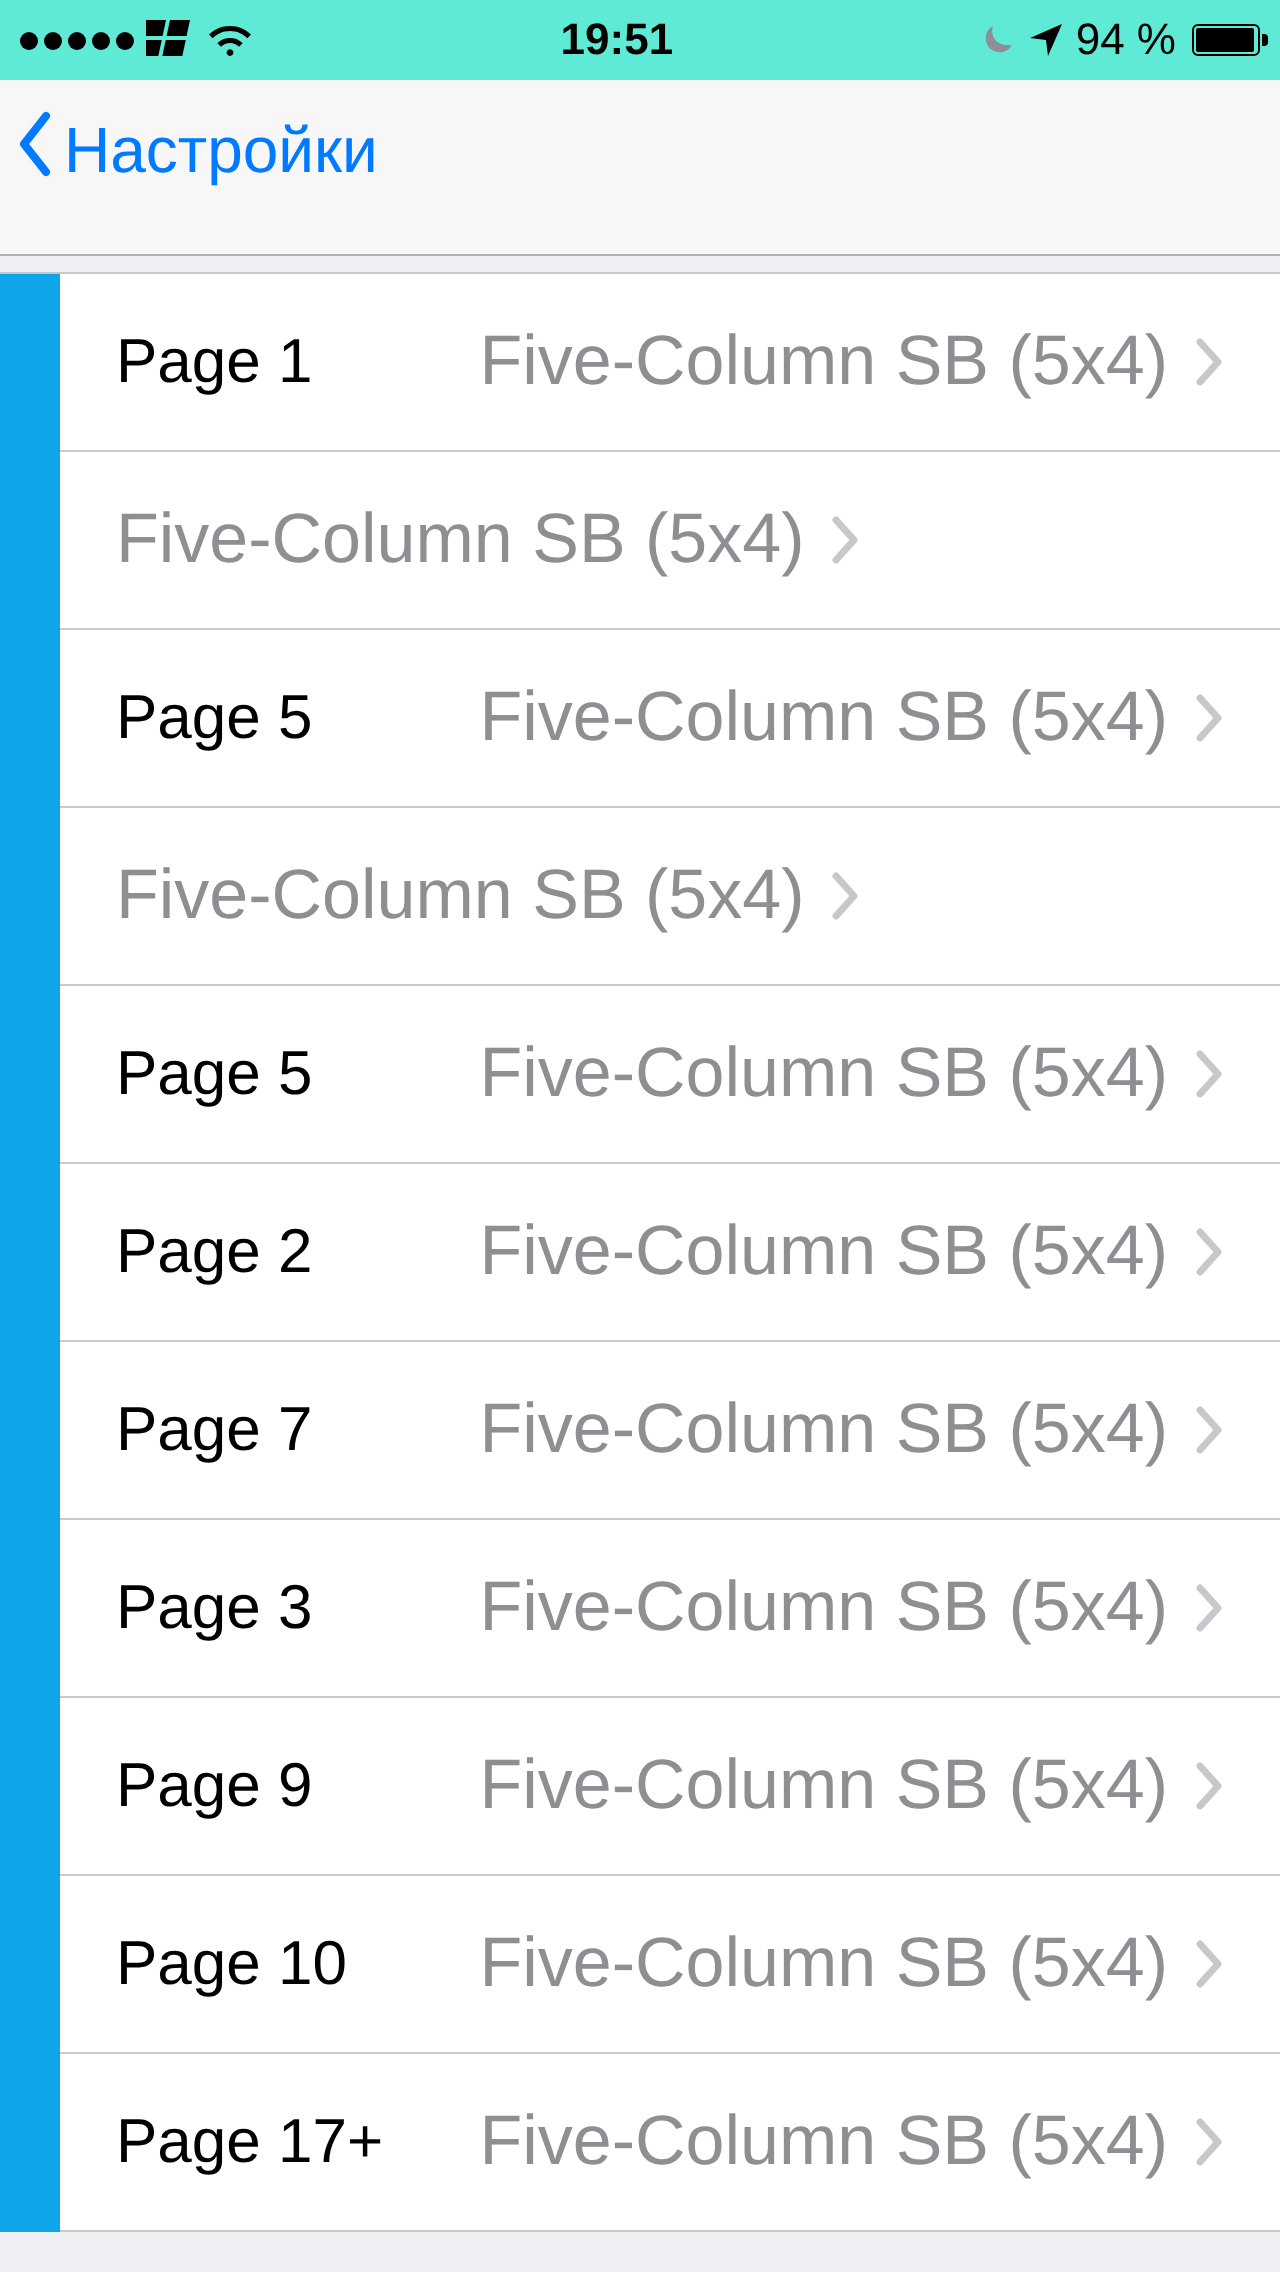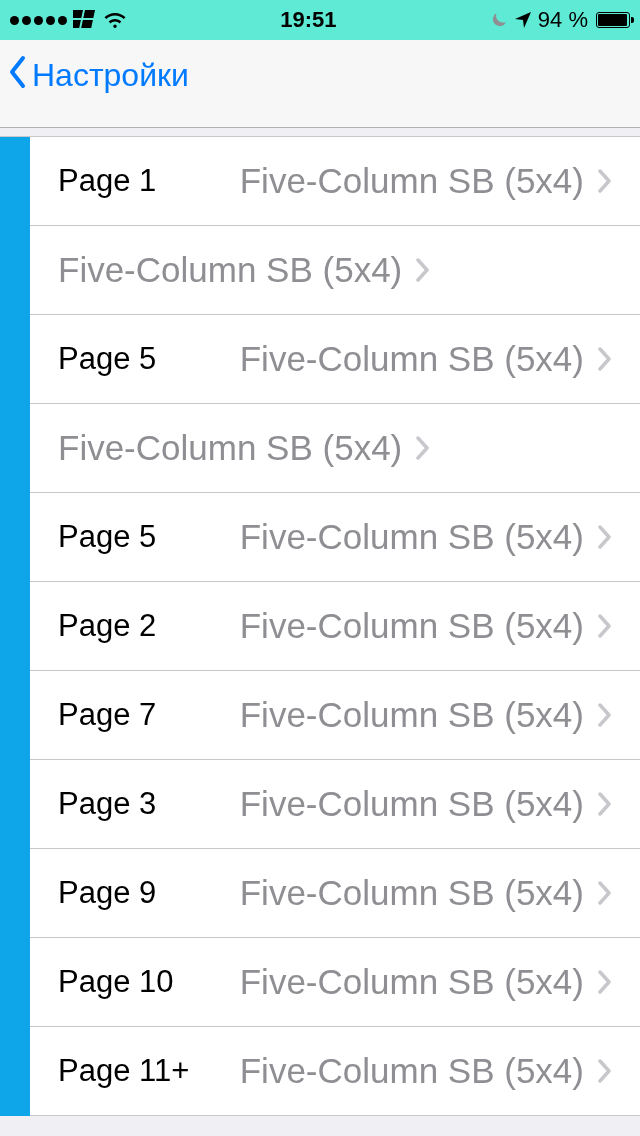--- a/index.html
+++ b/index.html
@@ -229,21 +229,21 @@
     <span class="row-label">Page 10</span>
     <span class="row-detail">Five-Column SB (5x4)</span>
     <span class="chevron">
         <svg width="14" height="24" viewBox="0 0 14 24">
           <path d="M2 2 L11 12 L2 22" stroke="#c7c7cc" stroke-width="3.5" fill="none" stroke-linecap="round" stroke-linejoin="round"></path>
         </svg>
       </span>
   </div>
 
   <div class="list-row">
-    <span class="row-label">Page 11+</span>
+    <span class="row-label">Page 17+</span>
     <span class="row-detail">Five-Column SB (5x4)</span>
     <span class="chevron">
         <svg width="14" height="24" viewBox="0 0 14 24">
           <path d="M2 2 L11 12 L2 22" stroke="#c7c7cc" stroke-width="3.5" fill="none" stroke-linecap="round" stroke-linejoin="round"></path>
         </svg>
       </span>
   </div>
 
 </div>
 

